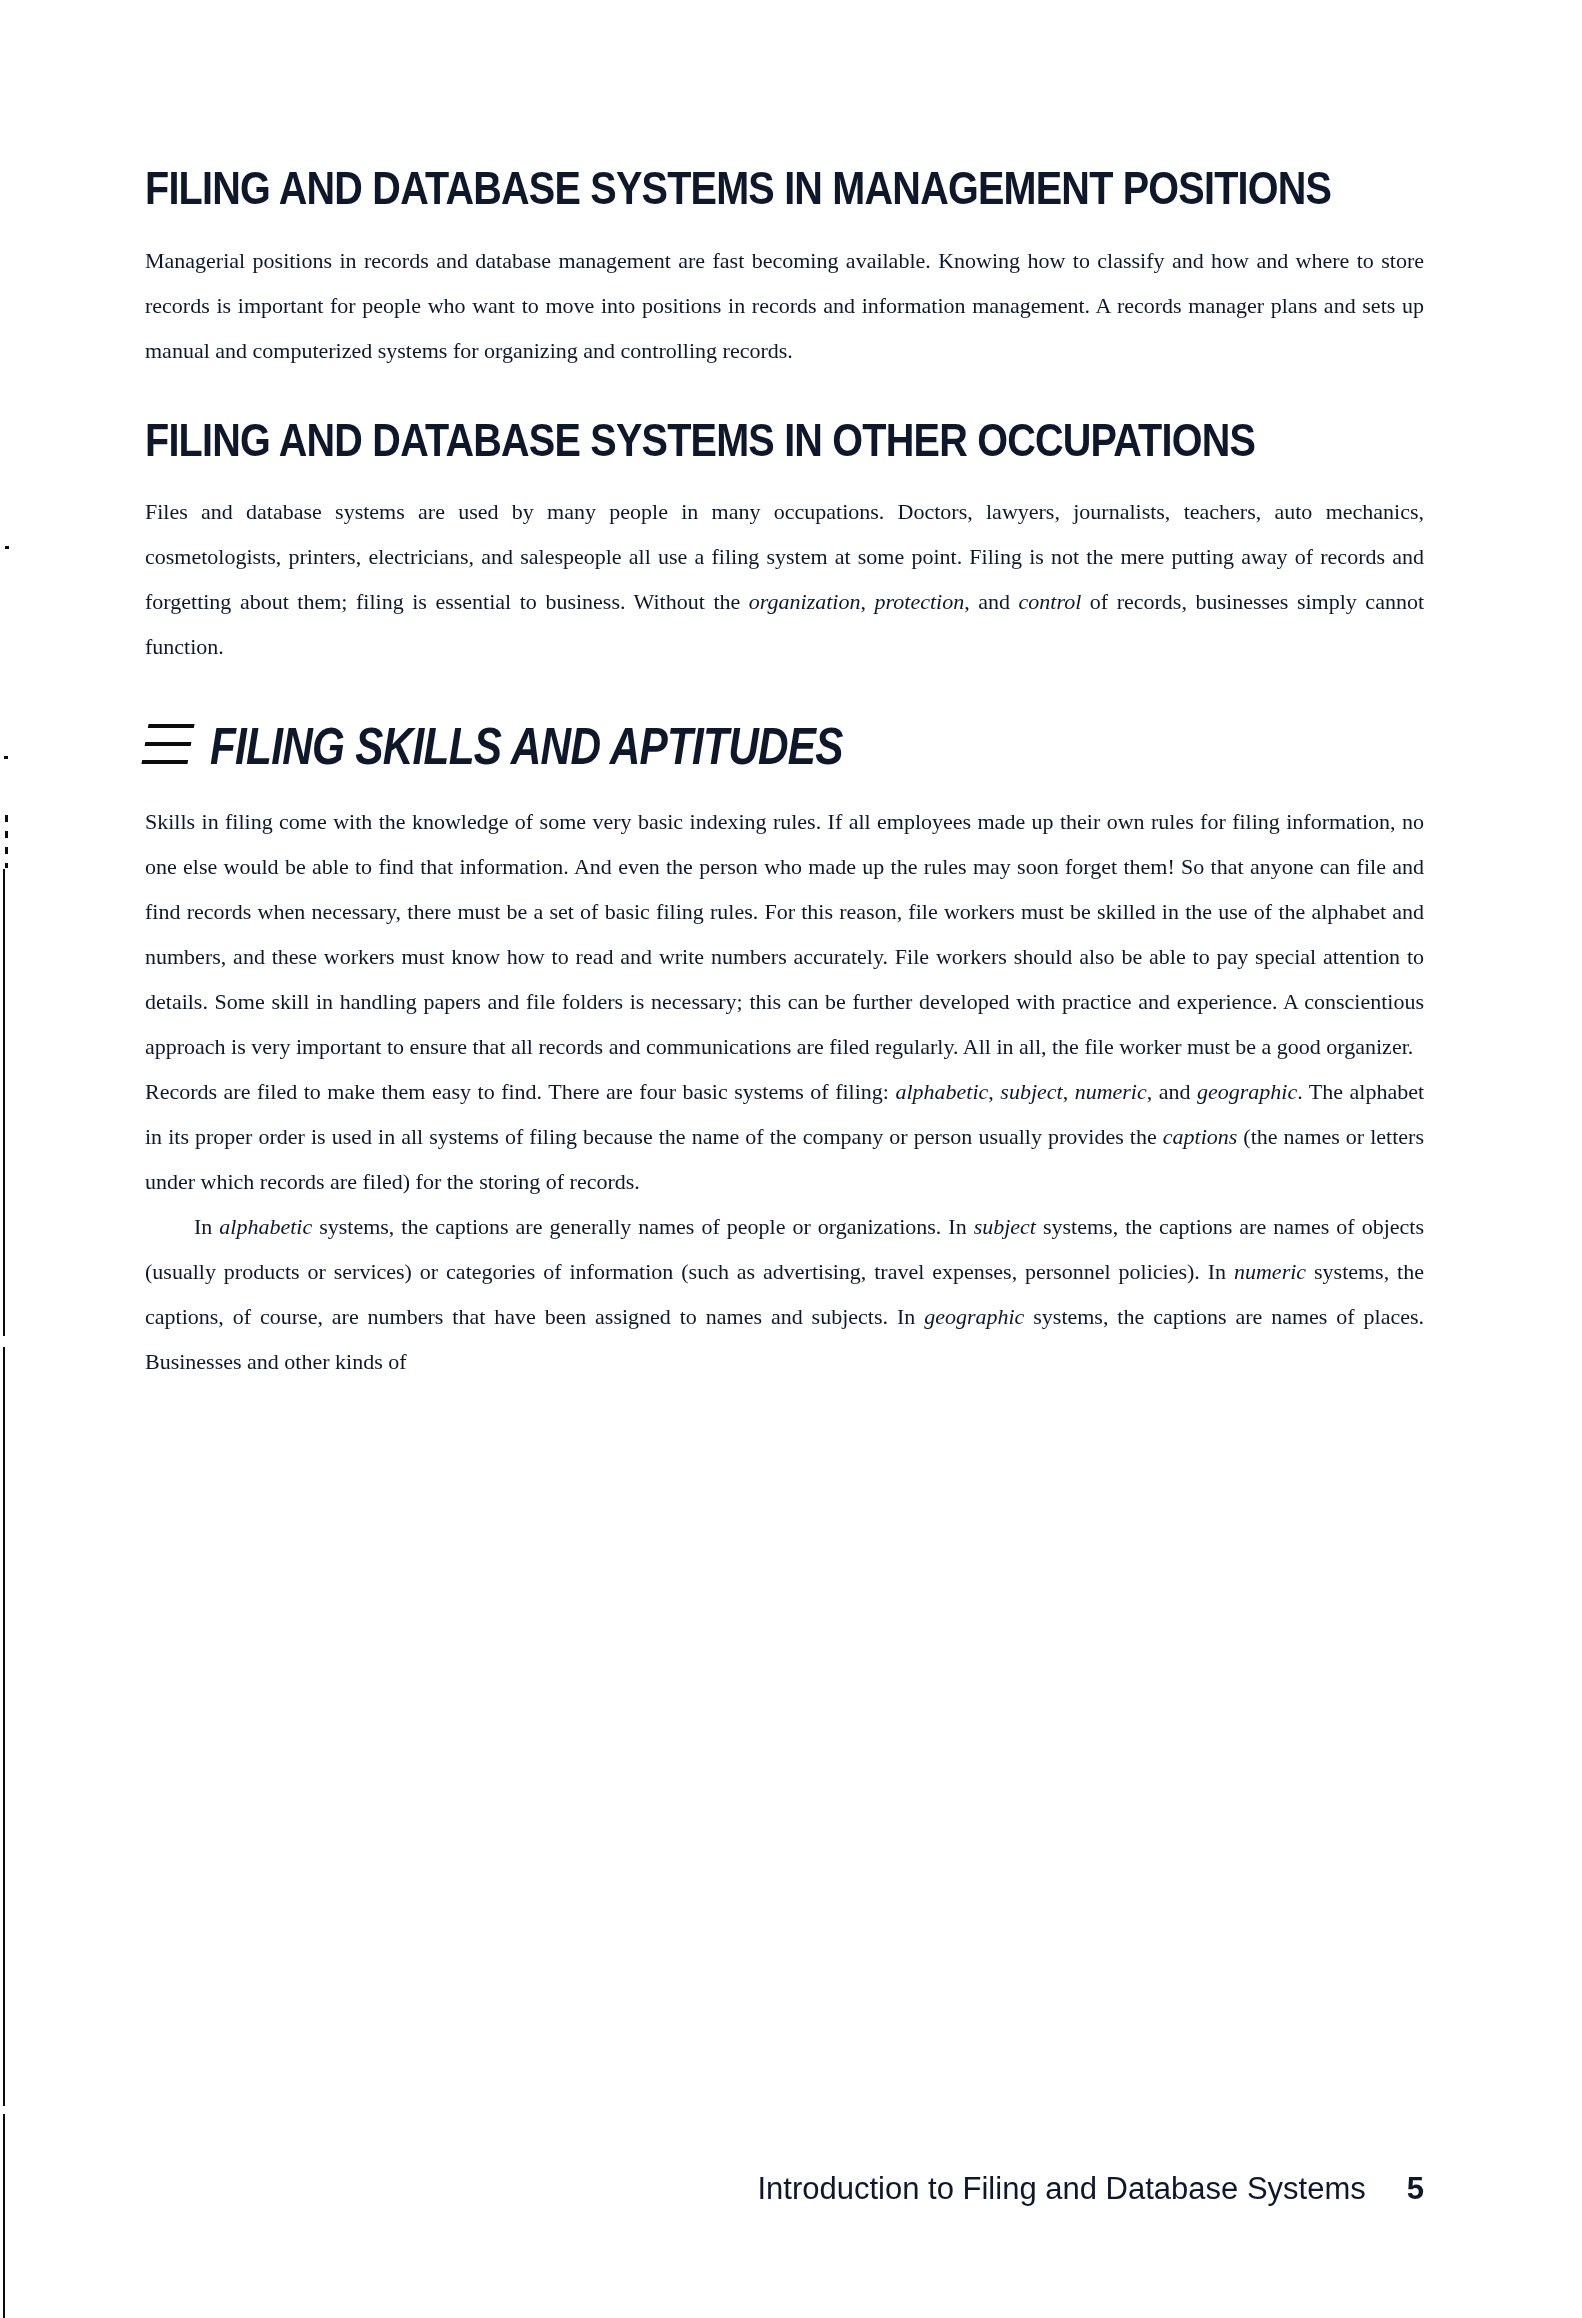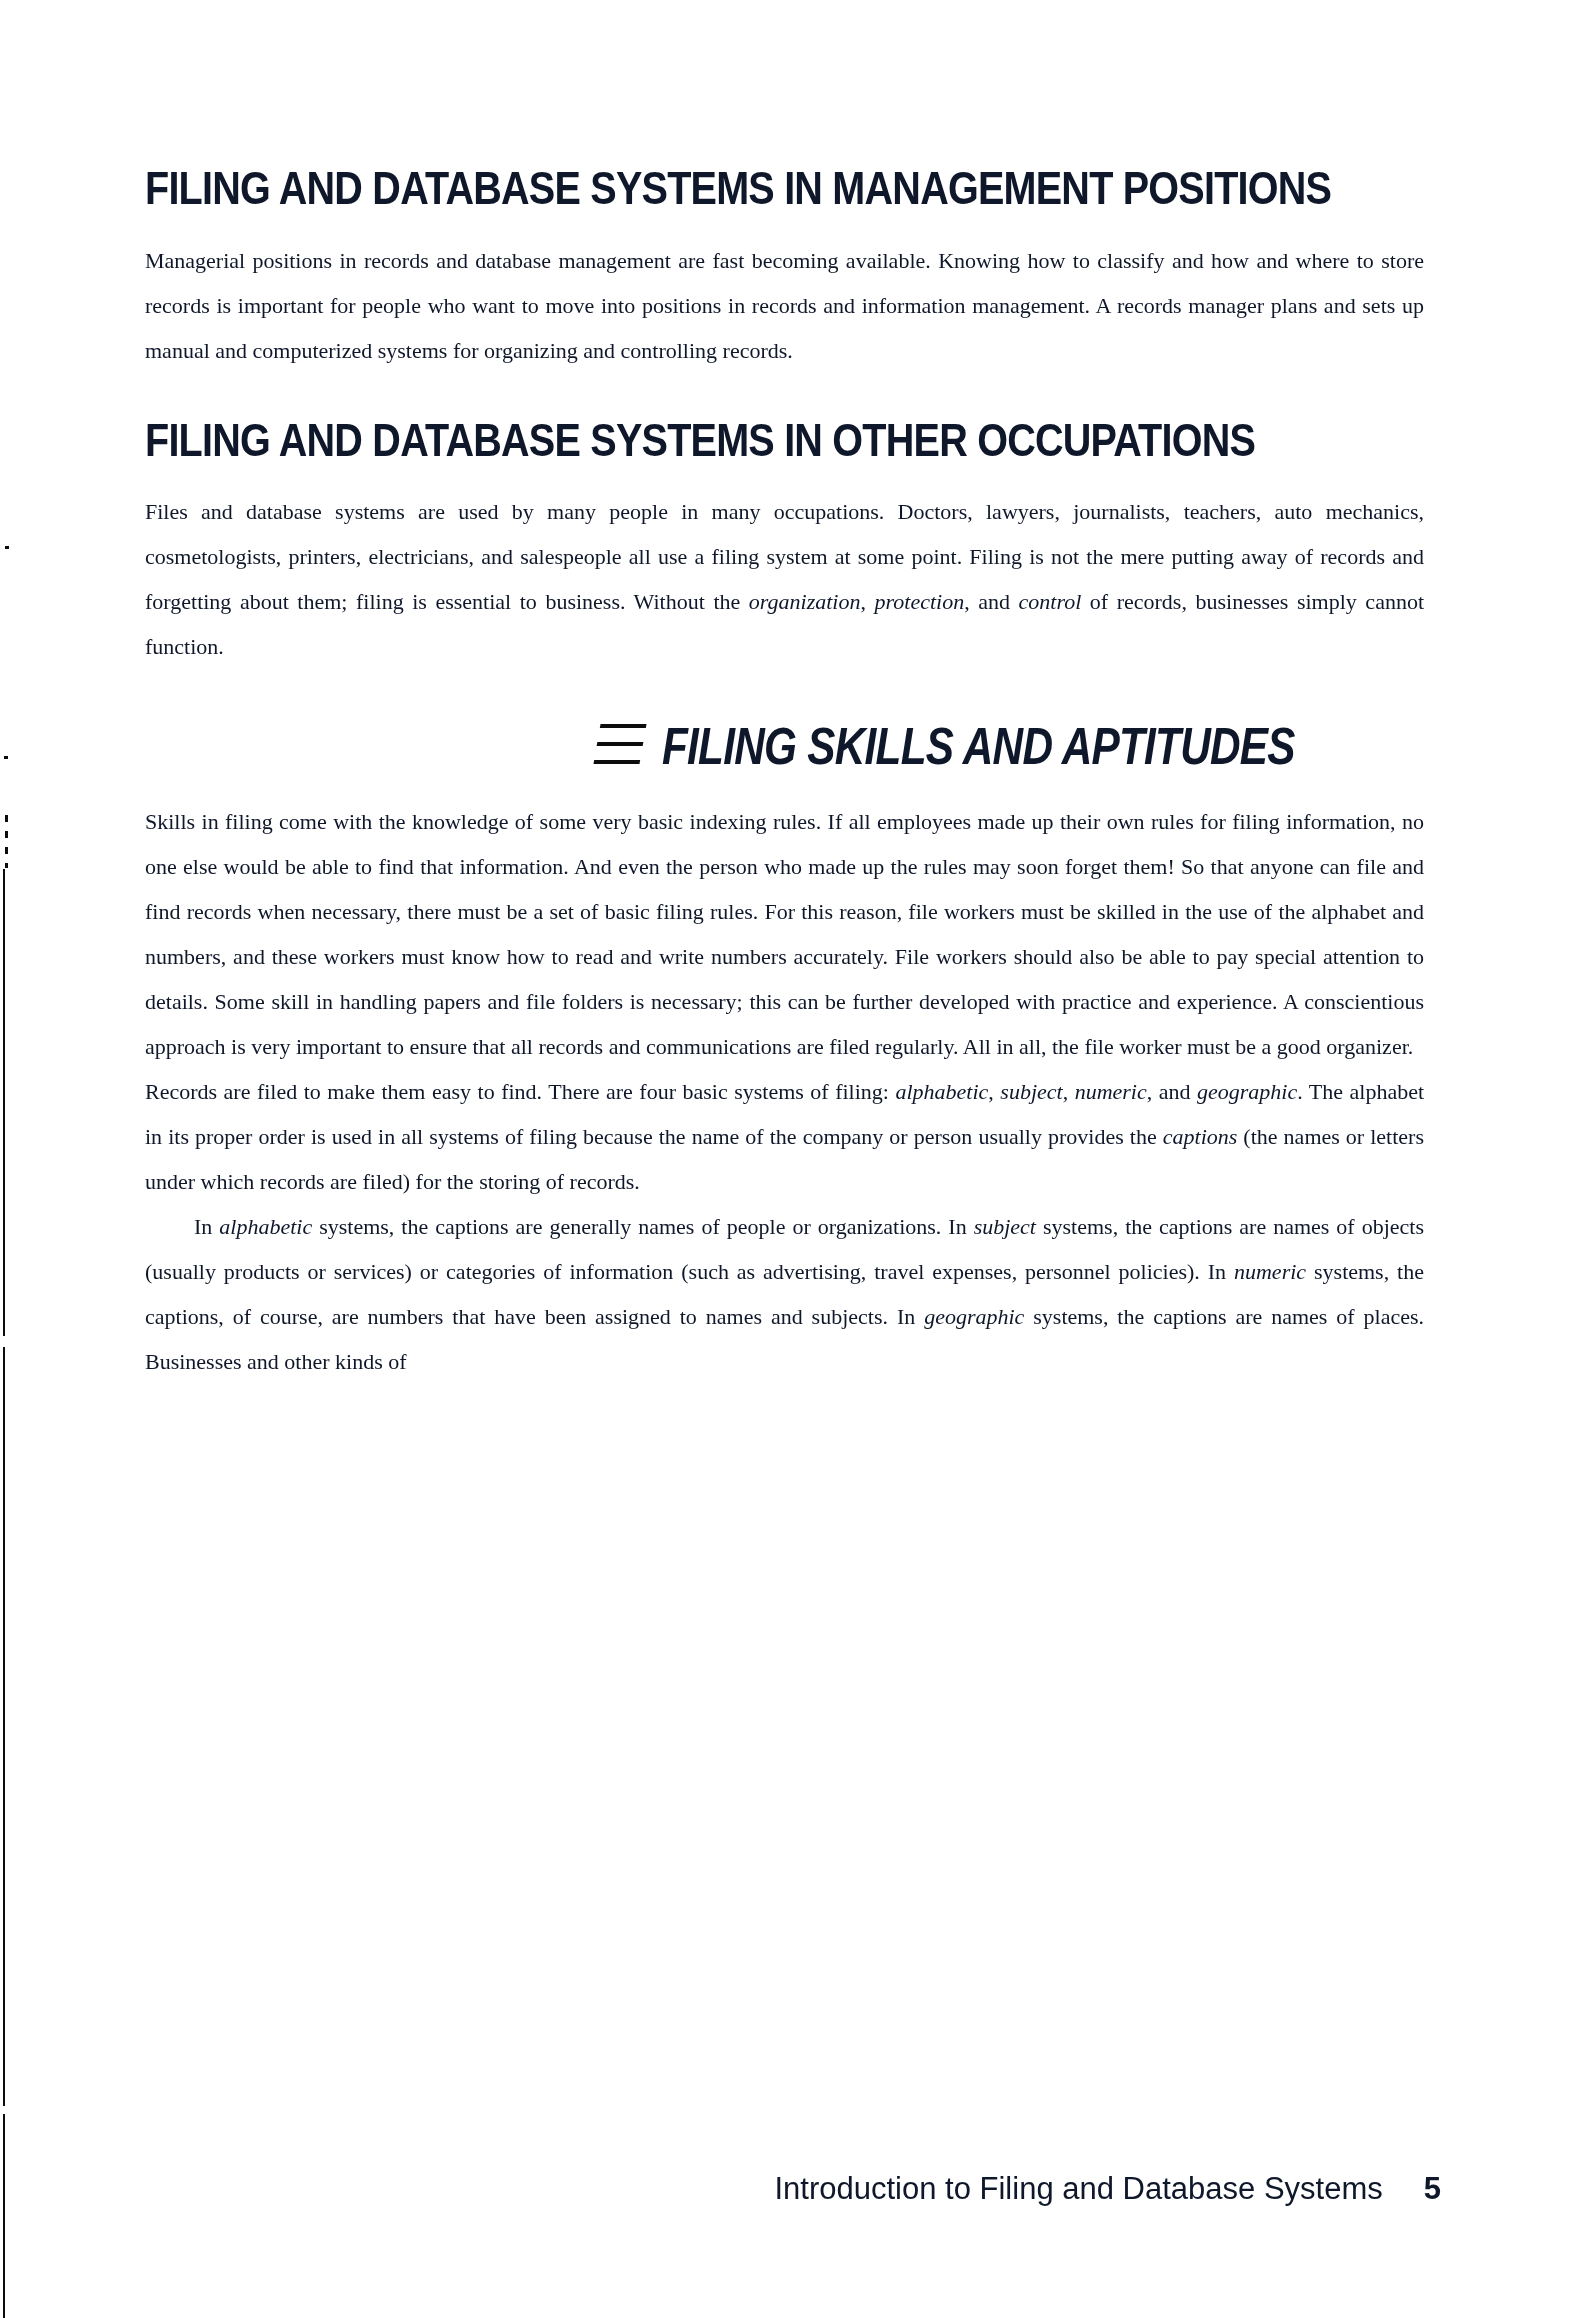--- a/index.html
+++ b/index.html
@@ -37,21 +37,20 @@
     transform-origin: left center;
   }
   .sub-heading.second {
     margin-top: 44px;
   }
   
   .section-heading {
     margin: 49px 0 25.6px 0;
     white-space: nowrap;
     font-size: 0;
-    text-align: right;
   }
   .section-heading.first {
     margin-top: 51px;
   }
   .section-marker {
     display: inline-block;
     width: 46px;
     margin-right: 19px;
     vertical-align: baseline;
     transform: skewX(-10deg);
@@ -85,21 +84,21 @@
   }
   .body-para em {
     font-style: italic;
   }
   .body-para.indent-first {
     text-indent: 49px;
   }
   
   .page-footer {
     position: absolute;
-    left: 162px;
+    left: 145px;
     top: 2172px;
     width: 1279px;
     text-align: right;
     font-family: "Liberation Sans", "DejaVu Sans", sans-serif;
     font-size: 31px;
     line-height: 34px;
     white-space: nowrap;
   }
   .page-number {
     font-weight: bold;

